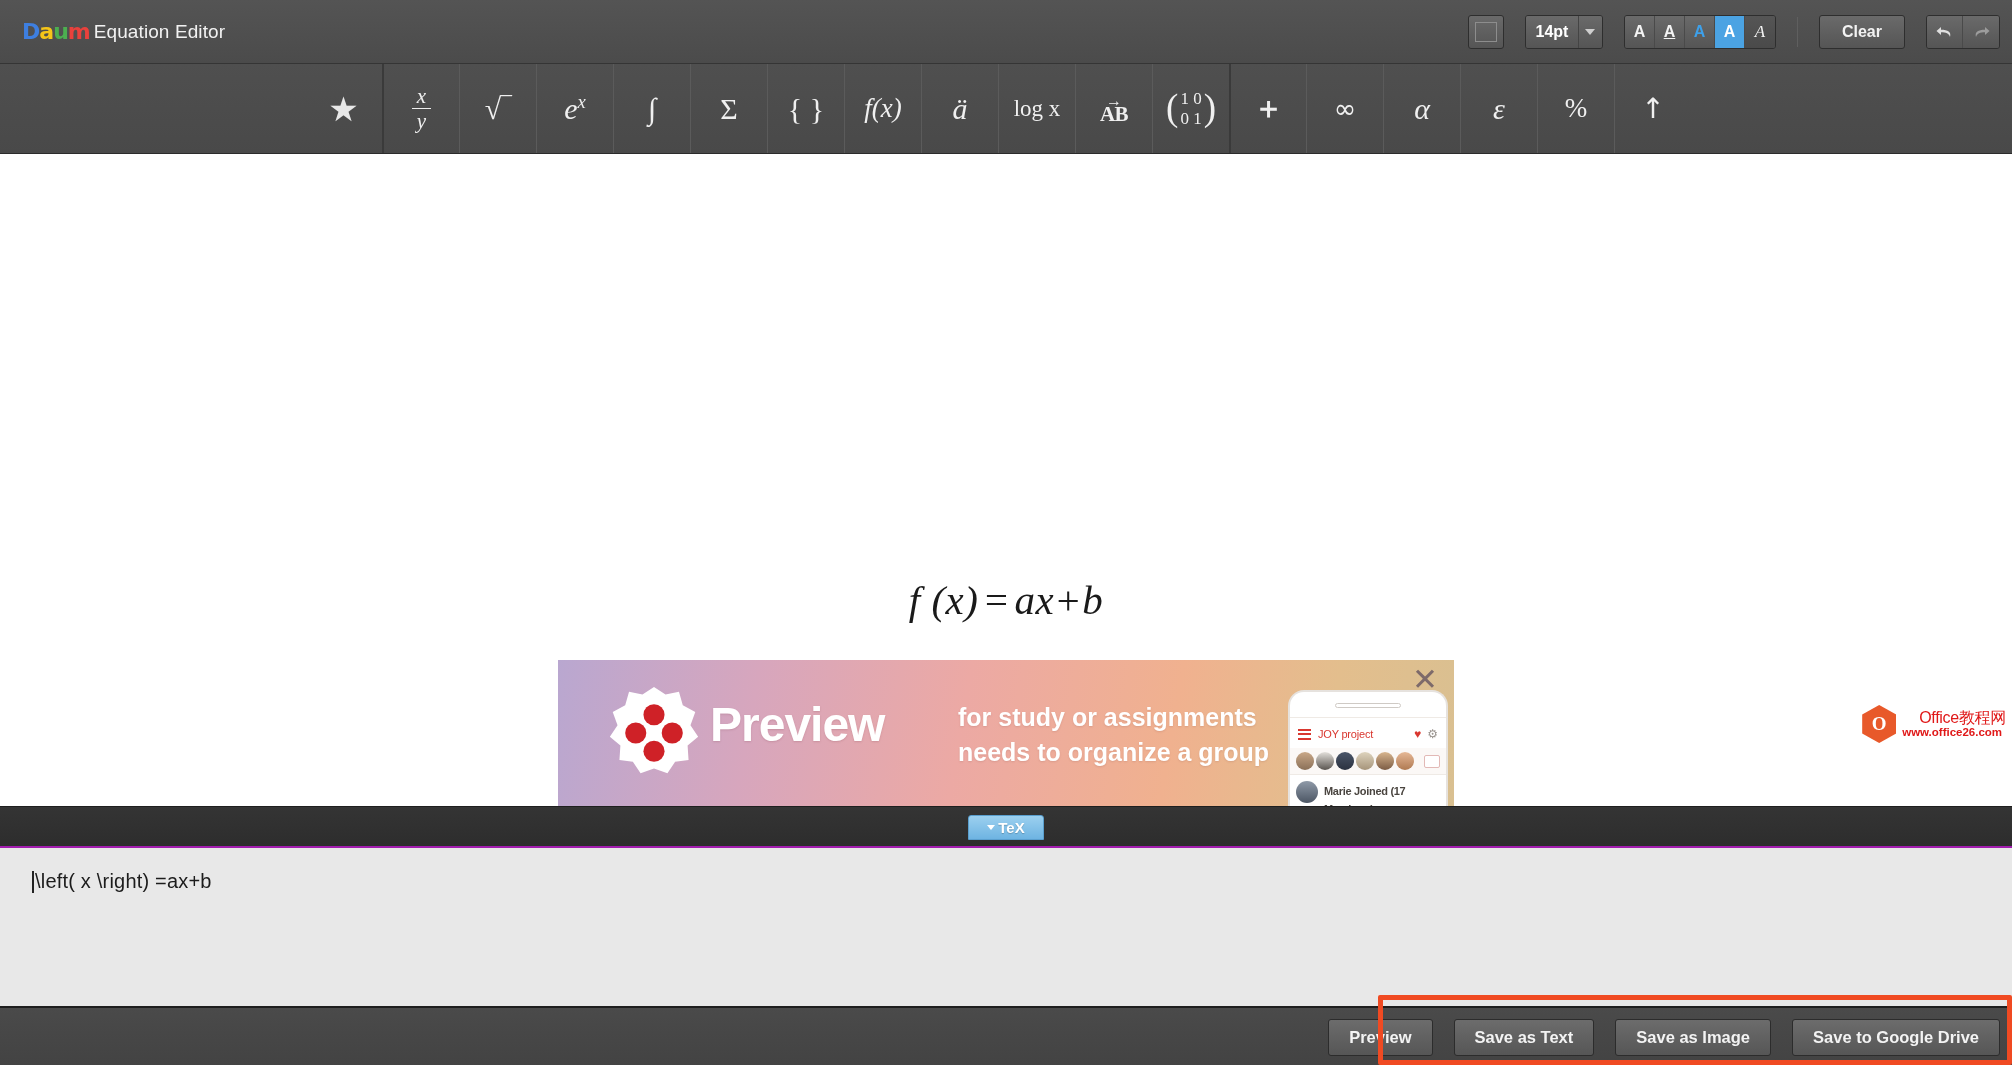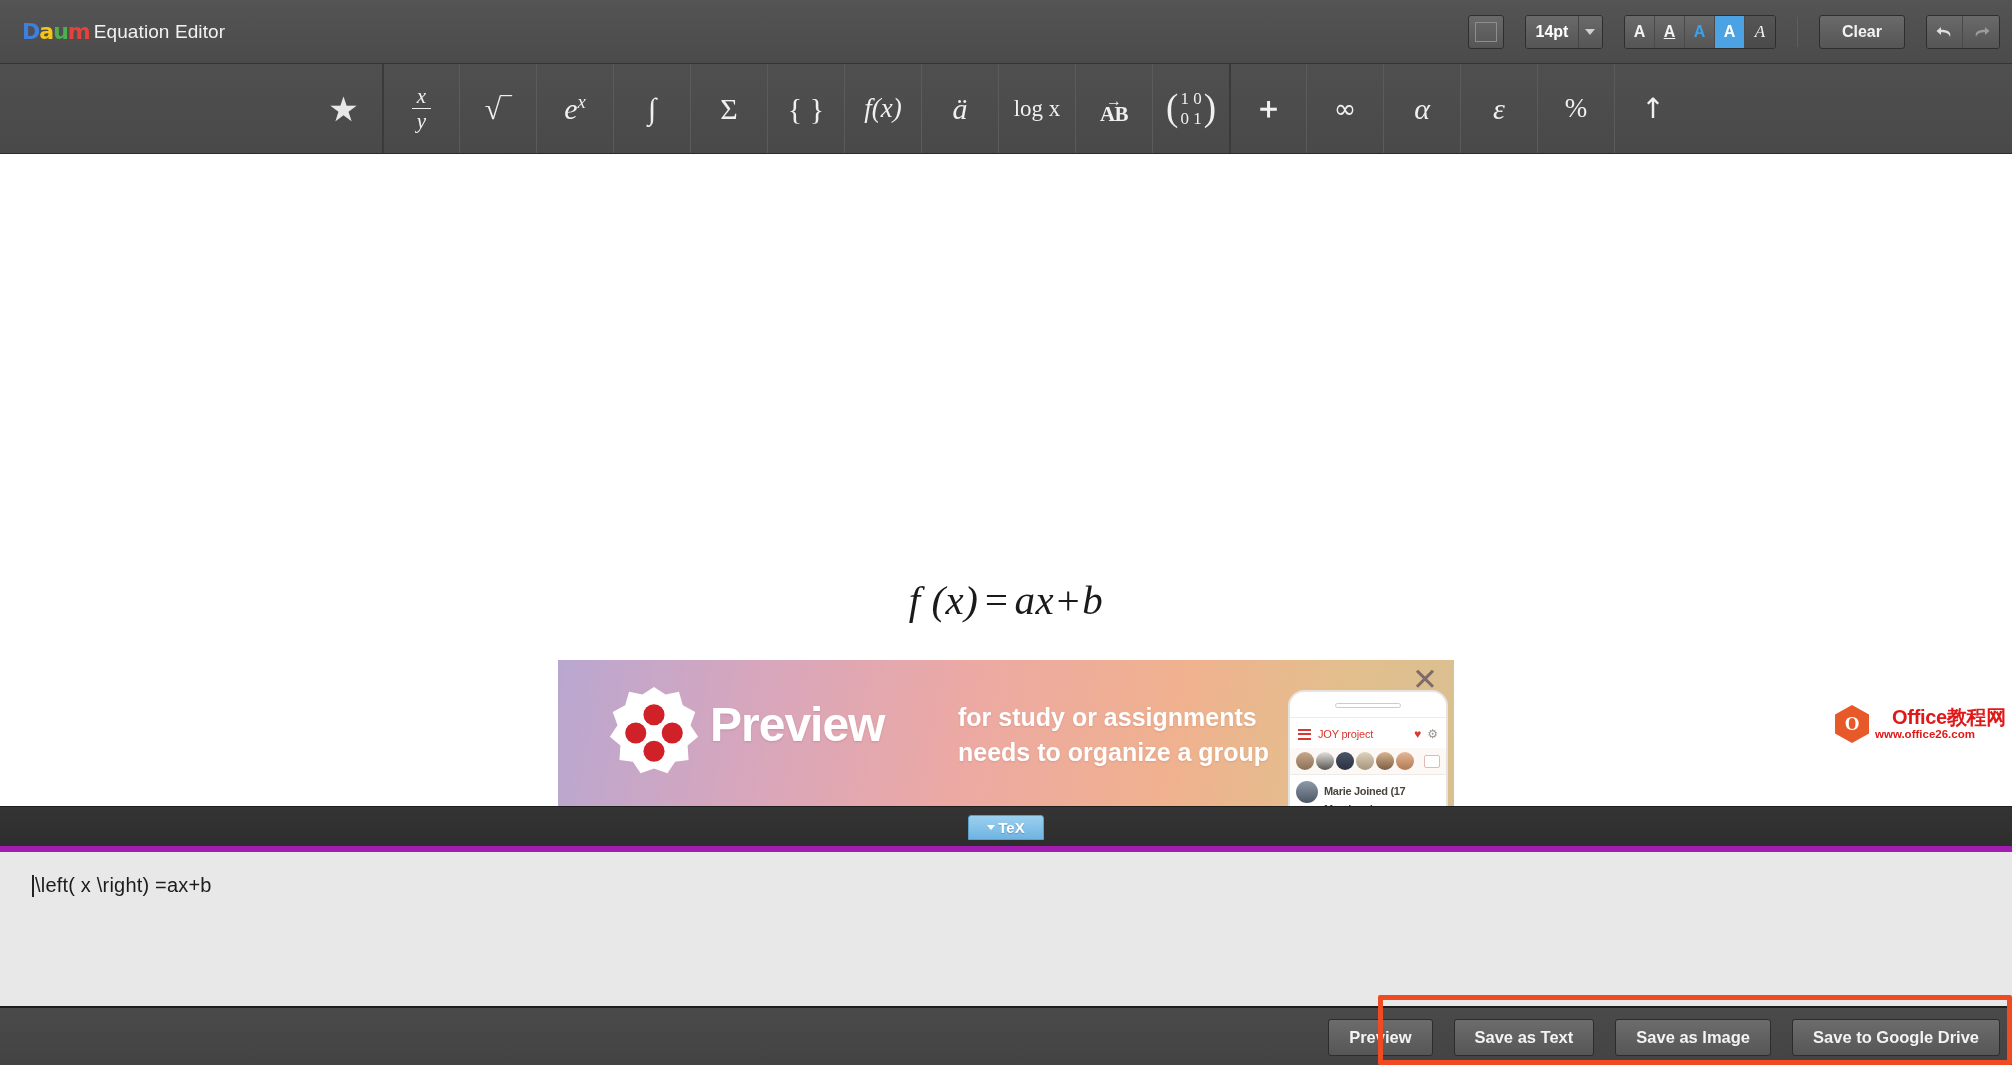--- a/index.html
+++ b/index.html
@@ -195,21 +195,21 @@
     border: 1px solid #5a9fce; border-radius: 3px 3px 0 0;
     color: #fff; font-size: 15px; font-weight: bold;
     display: flex; align-items: center; justify-content: center; gap: 3px;
     text-shadow: 0 1px 1px rgba(0,0,0,.22);
   }
   .tex-caret { width: 0; height: 0; border-left: 4px solid transparent; border-right: 4px solid transparent; border-top: 5px solid #fff; }
 
   
   .tex-area {
     position: absolute; left: 0; top: 846px; width: 2012px; height: 160px;
-    background: #e8e8e8; border-top: 6px solid #a21caf;
+    background: #e8e8e8; border-top: 2px solid #a21caf;
     padding: 22px 0 0 32px;
   }
   .tex-line { display: flex; align-items: center; }
   .tex-caret-bar { width: 2px; height: 22px; background: #222; margin-right: 1px; }
   .tex-text { font-family: "Liberation Sans", sans-serif; font-size: 20px; color: #1c1c1c; letter-spacing: .2px; }
 
   
   .footer {
     position: absolute; left: 0; top: 1006px; width: 2012px; height: 59px;
     background: linear-gradient(#4a4a4a,#434343);
@@ -236,21 +236,21 @@
     position: absolute; right: 6px; bottom: 6px;
     display: flex; align-items: center; gap: 6px;
   }
   .wm-logo {
     width: 34px; height: 38px; background: #e8592a;
     clip-path: polygon(50% 0%, 100% 25%, 100% 75%, 50% 100%, 0% 75%, 0% 25%);
     display: flex; align-items: center; justify-content: center;
     color: #fff; font-size: 19px; font-weight: bold; font-family: "Liberation Serif", serif;
   }
   .wm-text { line-height: 1.05; }
-  .wm-main { color: #e01818; font-size: 20px; font-weight: bold; letter-spacing: -.3px; margin-left: 17px; }
+  .wm-main { color: #e01818; font-size: 16px; font-weight: normal; letter-spacing: -.3px; margin-left: 17px; }
   .wm-sub { color: #e01818; font-size: 11.5px; font-weight: bold; }
 </style>
 </head>
 <body>
 
 <div id="app">
 
   <div class="header">
     <div class="brand">
       <div class="daum-logo"><span class="dl-d">D</span><span class="dl-a">a</span><span class="dl-u">u</span><span class="dl-m">m</span></div>

